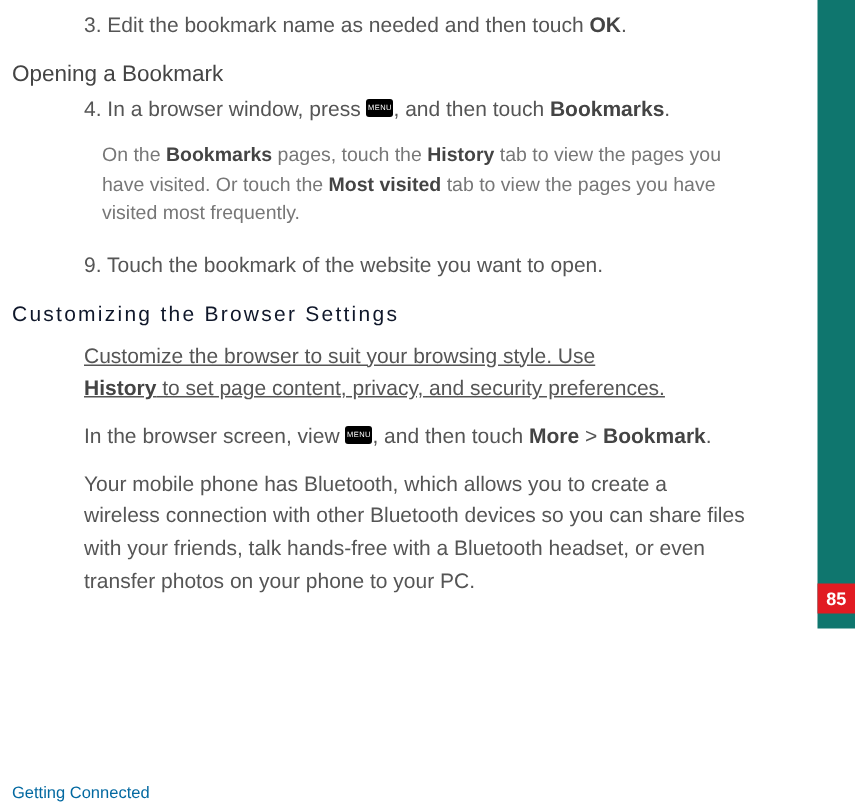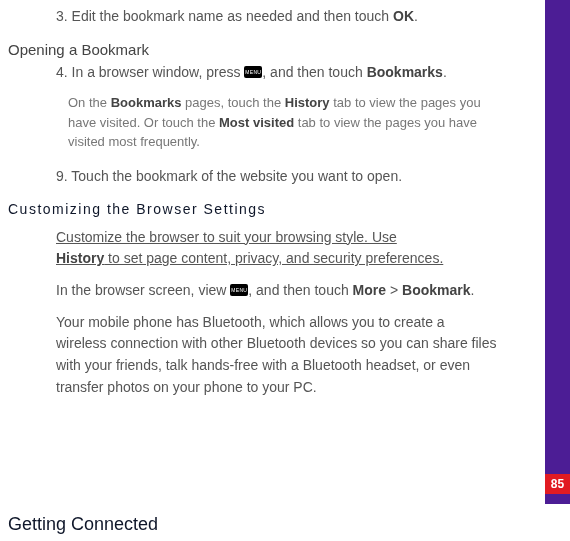--- a/index.html
+++ b/index.html
@@ -15,22 +15,22 @@
     width: 527px;
     height: 541px;
     padding: 6px 30px 0 8px;
     position: relative;
   }
   .tab-strip {
     position: absolute;
     right: 0;
     top: 0;
     width: 25px;
-    height: 504px;
-    background: #4c1d95;
+    height: 419px;
+    background: #0f766e;
   }
   .tab-label {
     position: absolute;
     right: 0;
     bottom: 10px;
     width: 25px;
     height: 20px;
     background: #e11b22;
     color: #fff;
     font-size: 12px;
@@ -73,22 +73,22 @@
   h1.major {
     font-size: 26px;
     font-weight: normal;
     color: #454545;
     margin: 10px 0 8px 0;
   }
   .footer {
     position: absolute;
     left: 8px;
     bottom: 6px;
-    font-size: 18px;
-    color: #0f172a;
+    font-size: 11px;
+    color: #0369a1;
   }
   .menu-key {
     display: inline-block;
     width: 18px;
     height: 12px;
     background: #000;
     border-radius: 2px;
     color: #fff;
     font-size: 5px;
     line-height: 12px;

